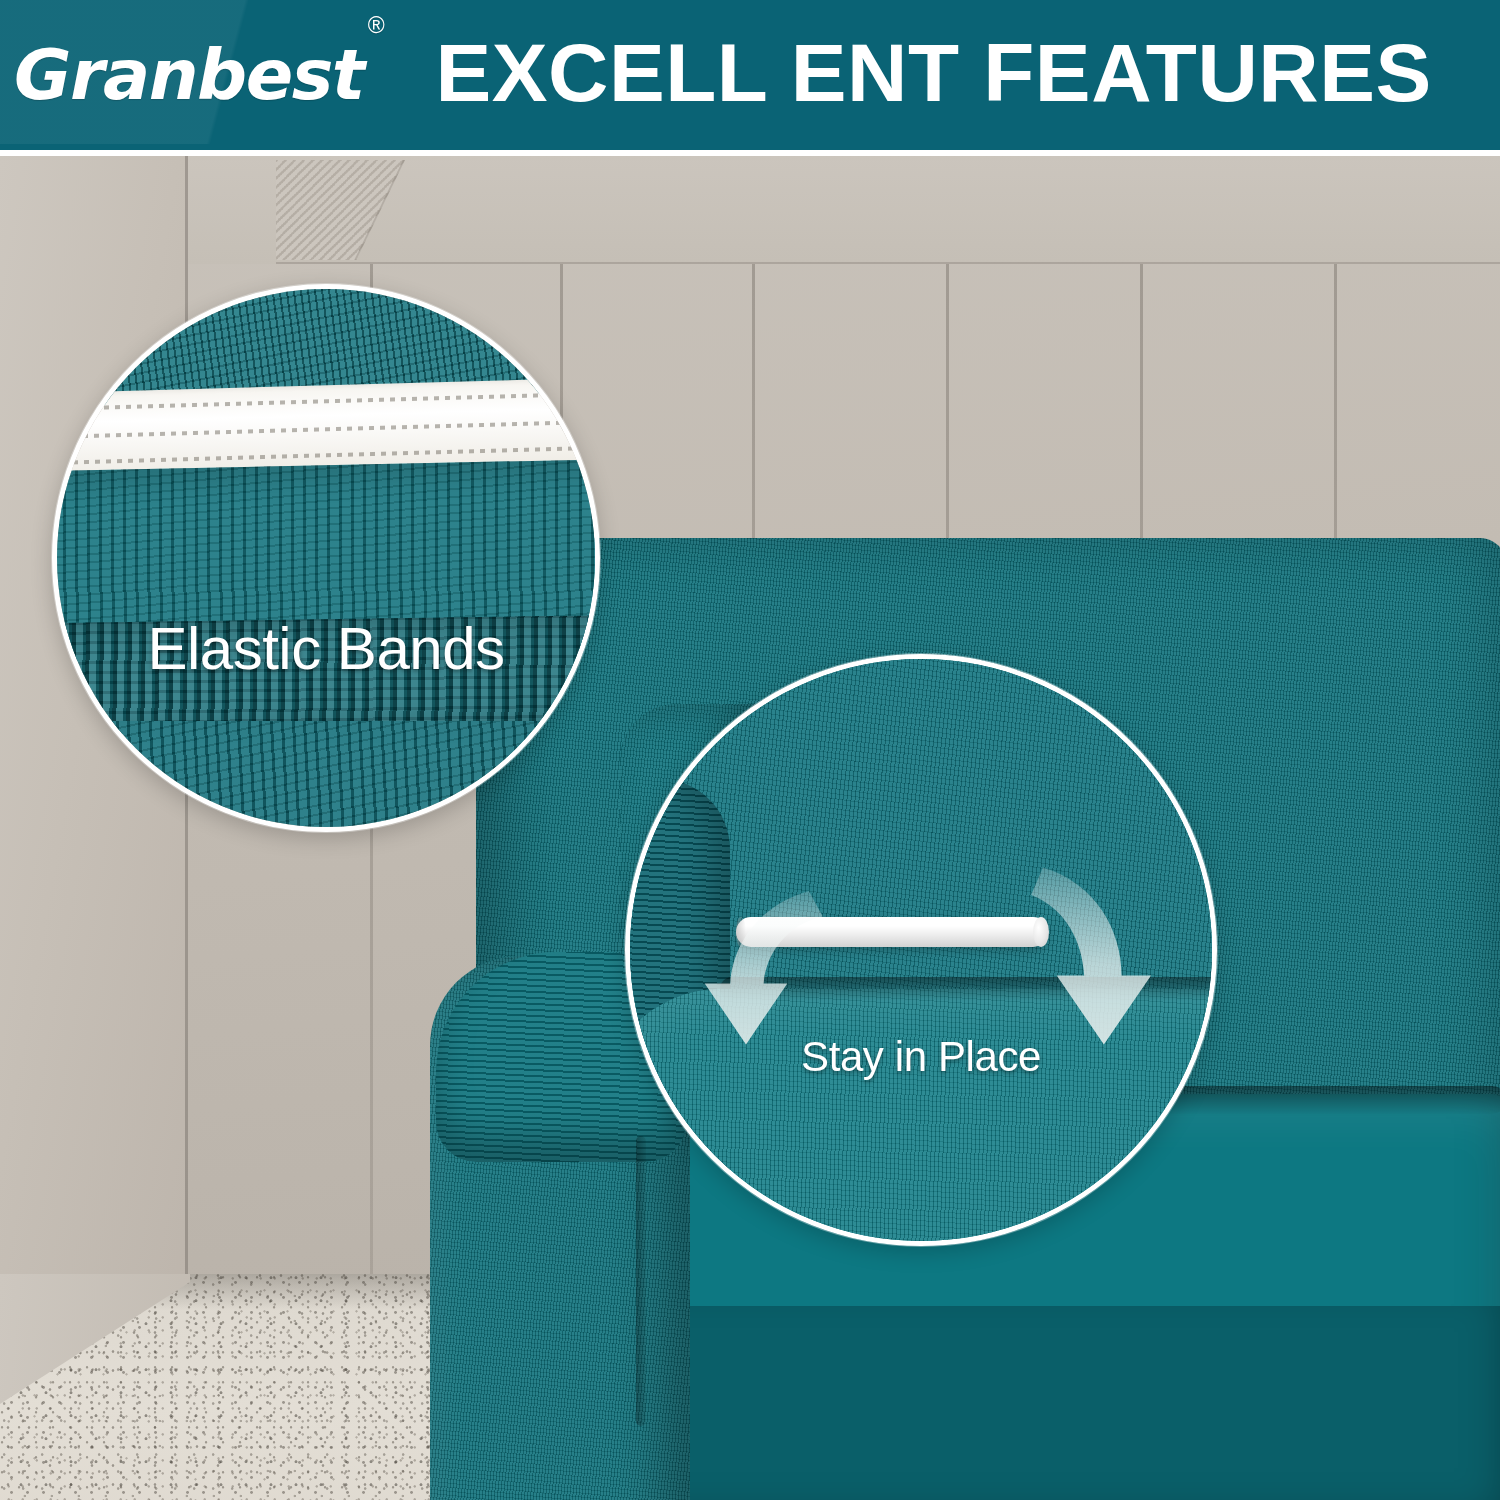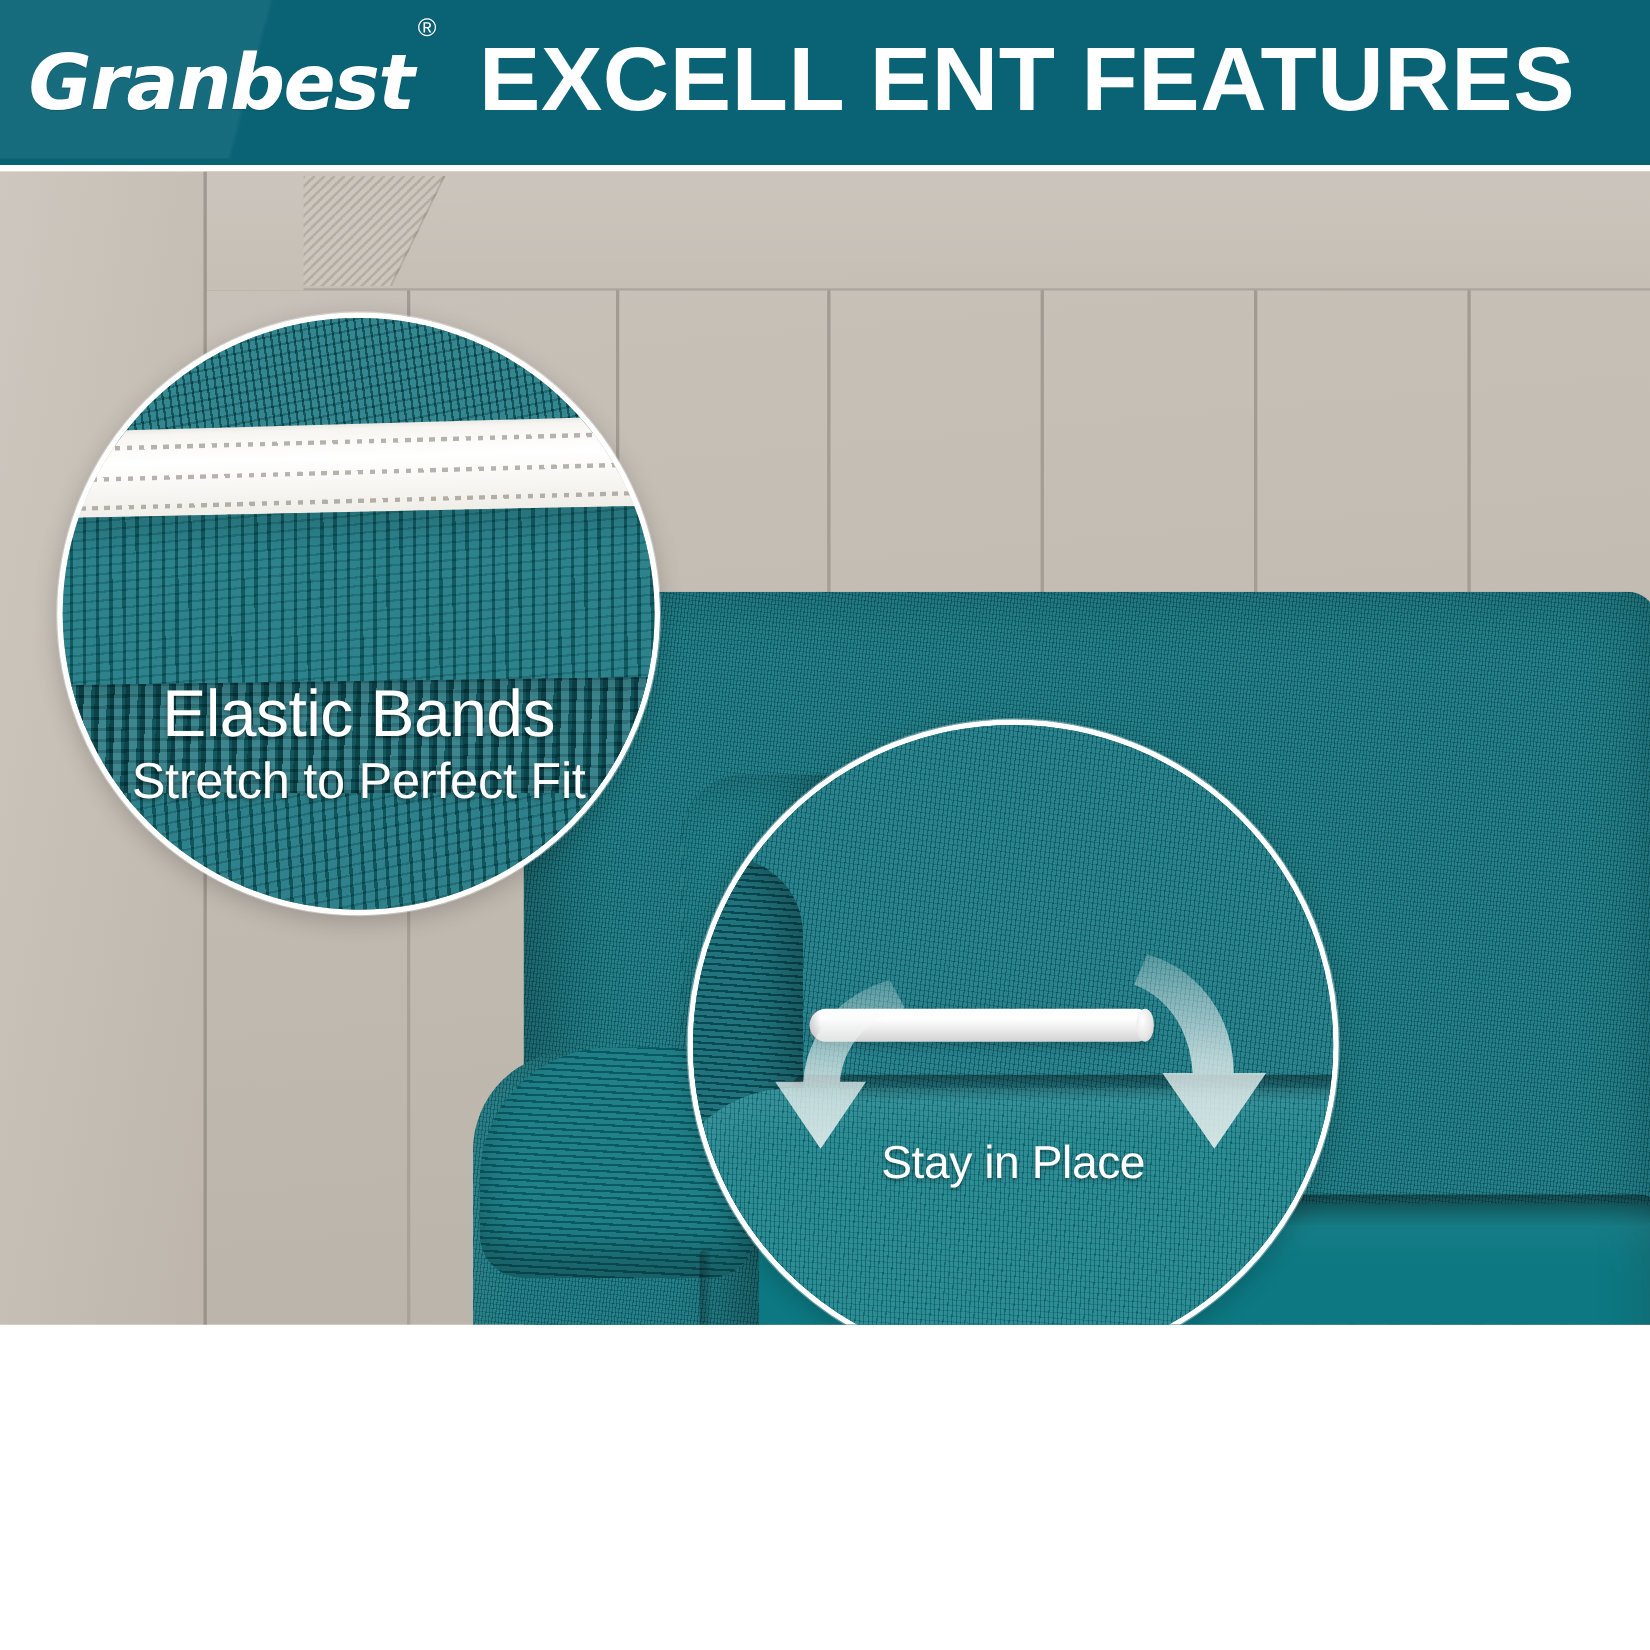--- a/index.html
+++ b/index.html
@@ -14,21 +14,21 @@
     background:#0a6375;
     display:flex; align-items:center;
   }
   .banner::after{
     content:""; position:absolute; left:0; bottom:0; width:100%; height:6px;
     background:#0a6375;
   }
   .logo-wrap{
     position:relative; width:400px; height:150px;
     display:flex; align-items:center; justify-content:flex-start;
-    padding-left:26px;
+    padding-left:14px;
   }
   .logo-sheen{
     position:absolute; left:0; top:0; width:355px; height:150px;
     background:linear-gradient(105deg, rgba(255,255,255,0.055) 0%, rgba(255,255,255,0.055) 62%, rgba(255,255,255,0) 63%);
     pointer-events:none;
   }
   .logo-text{
     position:relative; color:#ffffff;
     font-size:70px; font-weight:bold; font-style:italic;
     letter-spacing:-1.5px; line-height:1;
@@ -44,21 +44,21 @@
     flex:1; text-align:center; color:#ffffff;
     font-size:82px; font-weight:bold; letter-spacing:0.5px;
     line-height:1; padding-right:32px; padding-bottom:4px;
     font-family:"Liberation Sans Narrow","Liberation Sans", sans-serif;
     transform:scaleX(1.02);
     white-space:nowrap;
   }
 
   
   .scene{
-    position:absolute; left:0; top:156px; width:1500px; height:1048px;
+    position:absolute; left:0; top:156px; width:1500px; height:1344px;
     overflow:hidden; background:#b6b0a8;
   }
 
   
   .wall-left{
     position:absolute; left:0; top:0; width:188px; height:1180px;
     background:linear-gradient(100deg,#cdc7bf 0%, #c6bfb6 45%, #bdb5ac 100%);
   }
   .wall-left::after{
     content:""; position:absolute; right:0; top:0; width:3px; height:100%;
@@ -360,21 +360,20 @@
           <div class="el-band-stitch" style="top:14px"></div>
           <div class="el-band-stitch" style="top:42px"></div>
           <div class="el-band-stitch" style="top:68px"></div>
         </div>
         <div class="el-fabric-mid"></div>
         <div class="el-shirr"></div>
         <div class="el-fabric-bot"></div>
       </div>
       <div class="callout-text">
         <div class="ct-line1">Elastic Bands</div>
-        <div class="ct-line2">Stretch to Perfect Fit</div>
       </div>
     </div>
 
     <div class="callout" id="callout-foam">
       <div class="foam-inner">
         <div class="fi-back"></div>
         <div class="fi-arm"></div>
         <div class="fi-seat"></div>
         <div class="fi-crevice"></div>
 

